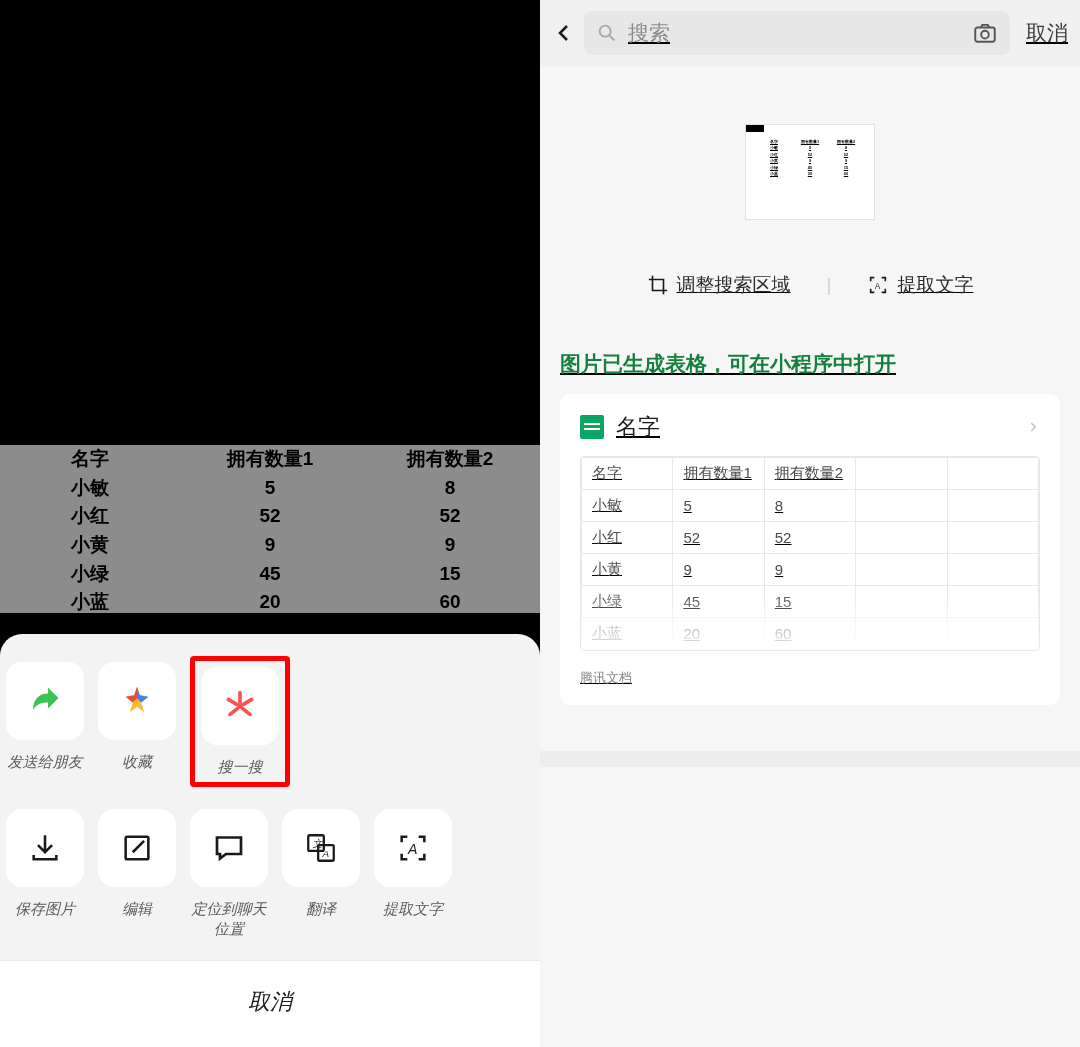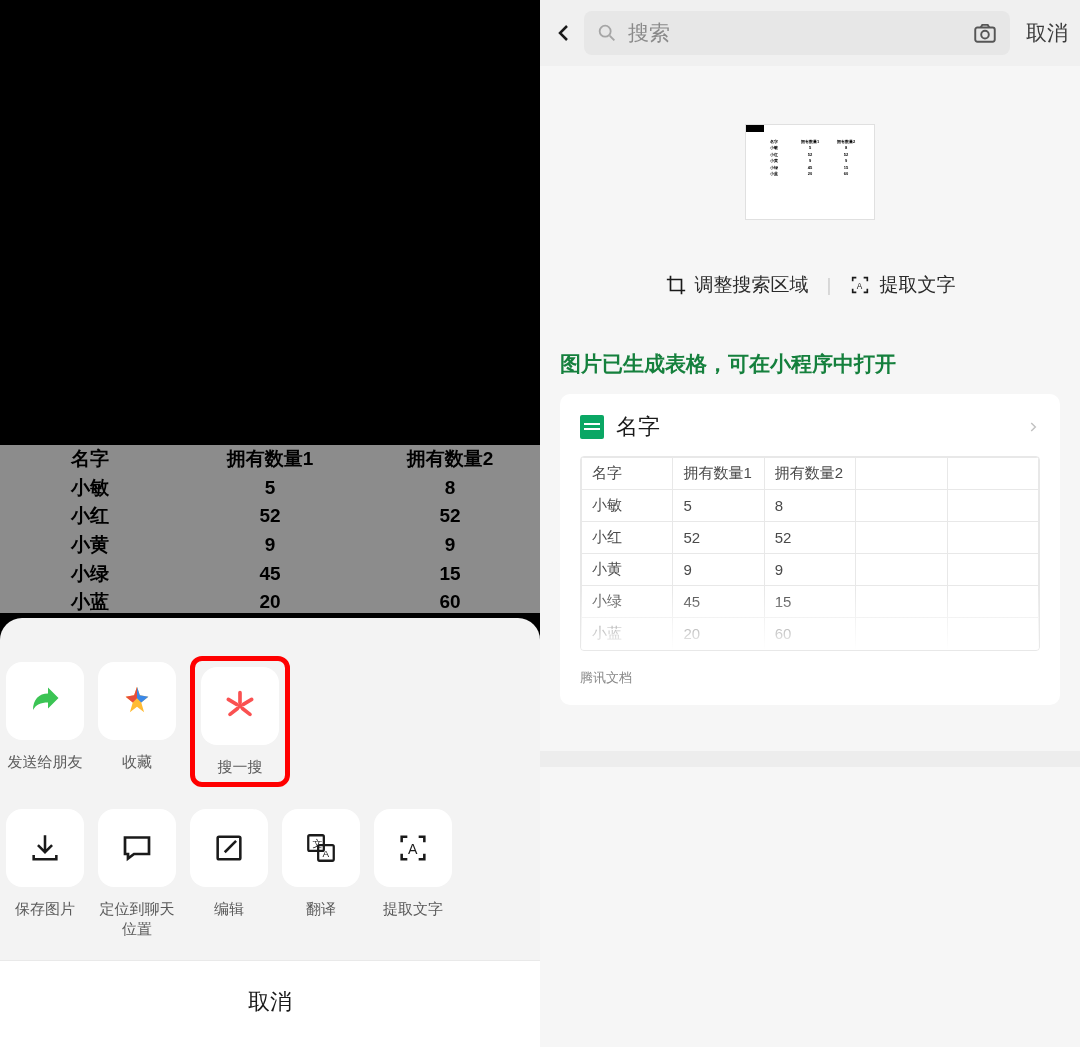--- a/index.html
+++ b/index.html
@@ -39,21 +39,22 @@
       padding: 2px 0;
       line-height: 1.3;
     }
     .left .share-sheet {
       position: absolute;
       bottom: 0;
       left: 0;
       width: 540px;
       background: #f3f3f3;
       border-radius: 22px 22px 0 0;
-      padding-top: 44px;
+      padding-top: 28px;
+      font-style: italic;
     }
     .share-row {
       display: flex;
       padding: 0 6px;
       gap: 14px;
       margin-bottom: 22px;
       align-items: flex-start;
     }
     .share-item {
       width: 78px;
@@ -79,28 +80,29 @@
       padding: 26px 0 30px;
       font-size: 22px;
       color: #1a1a1a;
       background: #fff;
       border-top: 1px solid #e9e9e9;
     }
     .highlight-red {
       border: 5px solid #ff0000;
       padding: 6px;
       margin-top: -6px;
-      border-radius: 12px;
+      border-radius: 4px;
     }
     .right {
       width: 540px;
       height: 1047px;
       background: #f6f6f6;
       display: flex;
       flex-direction: column;
+      text-decoration: underline;
     }
     .right .topbar {
       display: flex;
       align-items: center;
       padding: 10px 12px;
       height: 66px;
       background: #f0f0f0;
     }
     .back-btn { width: 24px; height: 24px; margin-right: 8px; }
     .search-box {
@@ -133,21 +135,21 @@
       content:"";
       position:absolute; top:0; left:0; width:18px; height:7px; background:#000;
     }
     .preview-img table { width: 100%; border-collapse: collapse; table-layout: fixed; }
     .preview-img th,
     .preview-img td { font-size: 4px; text-align: center; font-weight: 700; line-height:1.6; }
     .tools {
       display: flex;
       justify-content: center;
       align-items: center;
-      gap: 18px;
+      gap: 36px;
       padding: 42px 0 34px;
       font-size: 19px;
       color: #2a2a2a;
     }
     .tools .sep { color: #d0d0d0; }
     .tool-item { display: flex; align-items: center; gap: 8px; }
     .heading {
       font-size: 21px;
       font-weight: 700;
       color: #15803d;
@@ -304,34 +306,34 @@
       <div class="share-item">
         <div class="share-tile">
             <svg width="34" height="34" viewBox="0 0 24 24" fill="none" stroke="#1a1a1a" stroke-width="1.8">
               <path d="M12 3v12m-5-5l5 5 5-5M4 17v3h16v-3"></path>
             </svg>
           </div>
         <div class="share-label">保存图片</div>
       </div>
       <div class="share-item">
         <div class="share-tile">
-            <svg width="36" height="36" viewBox="0 0 24 24" fill="none" stroke="#1a1a1a" stroke-width="1.8">
-              <path d="M4 5h16v11H10l-4 3v-3H4z"></path>
-            </svg>
-          </div>
-        <div class="share-label">定位到聊天位置</div>
-      </div>
-      <div class="share-item">
-        <div class="share-tile">
             <svg width="34" height="34" viewBox="0 0 24 24" fill="none" stroke="#1a1a1a" stroke-width="1.8">
               <rect x="4" y="4" width="16" height="16" rx="1"></rect>
               <path d="M9 15l8-8"></path>
             </svg>
           </div>
         <div class="share-label">编辑</div>
+      </div>
+      <div class="share-item">
+        <div class="share-tile">
+            <svg width="36" height="36" viewBox="0 0 24 24" fill="none" stroke="#1a1a1a" stroke-width="1.8">
+              <path d="M4 5h16v11H10l-4 3v-3H4z"></path>
+            </svg>
+          </div>
+        <div class="share-label">定位到聊天位置</div>
       </div>
       <div class="share-item">
         <div class="share-tile">
             <svg width="34" height="34" viewBox="0 0 24 24" fill="none" stroke="#1a1a1a" stroke-width="1.6">
               <rect x="3" y="3" width="11" height="11" rx="1"></rect>
               <rect x="10" y="10" width="11" height="11" rx="1"></rect>
               <text x="6" y="11" font-size="7" fill="#1a1a1a" stroke="none">文</text>
               <text x="13" y="18" font-size="7" fill="#1a1a1a" stroke="none">A</text>
             </svg>
           </div>

